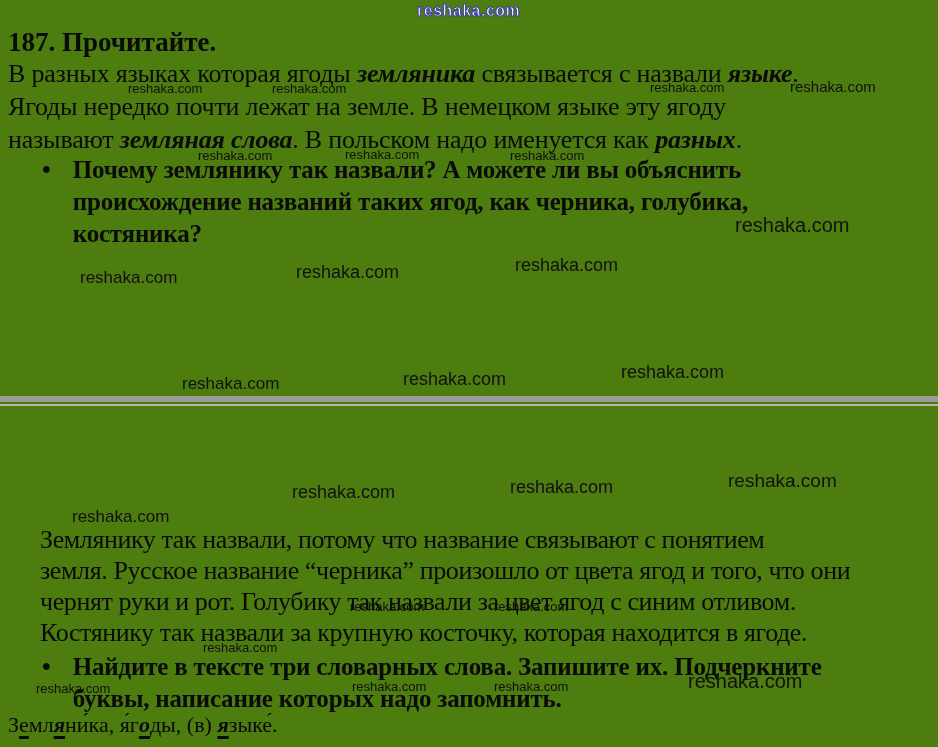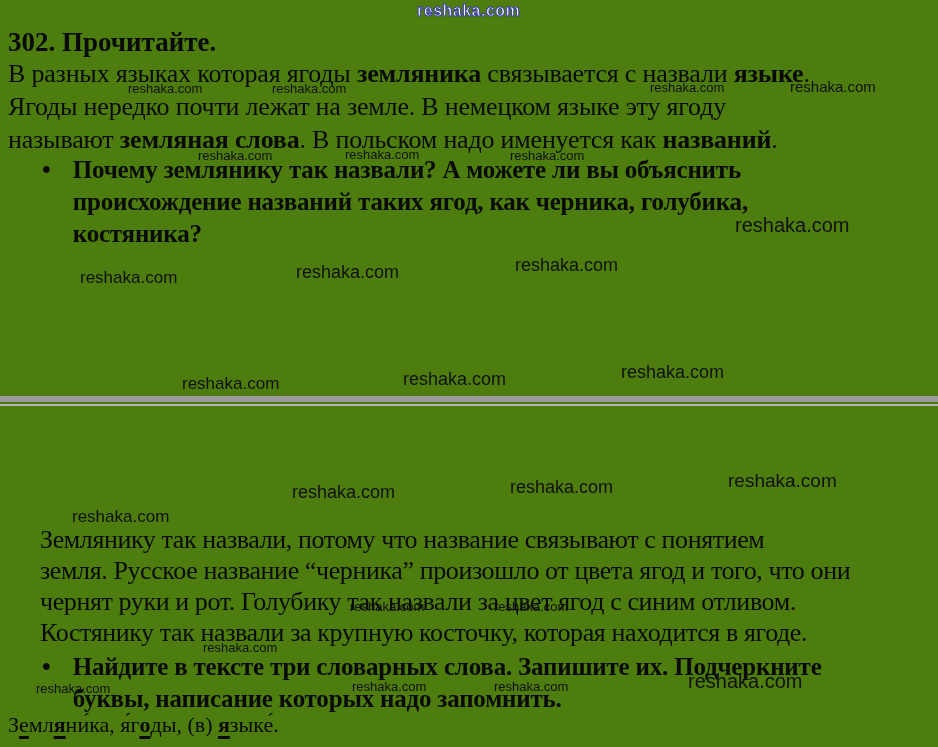--- a/index.html
+++ b/index.html
@@ -67,21 +67,21 @@
     font-weight: bold;
   }
   .bullet-text {
     margin: 0;
     font-size: 25px;
     line-height: 32px;
     font-weight: bold;
     white-space: pre;
     letter-spacing: -0.2px;
   }
-  .b { font-weight: bold; }
+  .b { font-weight: bold; font-style: italic; }
   .u {
     text-decoration: underline;
     text-decoration-thickness: 3px;
     text-underline-offset: 4px;
   }
   .divider { position: absolute; left: 0; top: 396px; width: 938px; }
   .divider-top { height: 6px; }
   .divider-bottom { height: 2px; margin-top: 2px; }
   .watermark-layer {
     position: absolute;
@@ -129,25 +129,25 @@
       <span style="left: 72px; top: 507px; font-size: 17px;">reshaka.com</span>
       <span style="left: 350px; top: 599px; font-size: 13px;">reshaka.com</span>
       <span style="left: 494px; top: 599px; font-size: 13px;">reshaka.com</span>
       <span style="left: 203px; top: 640px; font-size: 13px;">reshaka.com</span>
       <span style="left: 36px; top: 681px; font-size: 13px;">reshaka.com</span>
       <span style="left: 352px; top: 679px; font-size: 13px;">reshaka.com</span>
       <span style="left: 494px; top: 679px; font-size: 13px;">reshaka.com</span>
       <span style="left: 688px; top: 670px; font-size: 20px;">reshaka.com</span>
     </div>
 
-  <h1 class="title">302. Прочитайте.</h1>
+  <h1 class="title">187. Прочитайте.</h1>
 
   <p class="para intro"><span>В разных языках которая ягоды </span><span class="b">земляника</span><span> связывается с назвали </span><span class="b">языке</span><span>.
 Ягоды нередко почти лежат на земле. В немецком языке эту ягоду
-называют </span><span class="b">земляная слова</span><span>. В польском надо именуется как </span><span class="b">названий</span><span>.</span></p>
+называют </span><span class="b">земляная слова</span><span>. В польском надо именуется как </span><span class="b">разных</span><span>.</span></p>
 
   <div class="bullet-row q">
     <span class="dot">•</span>
     <p class="bullet-text">Почему землянику так назвали? А можете ли вы объяснить
 происхождение названий таких ягод, как черника, голубика,
 костяника?</p>
   </div>
 
   <div class="divider">
     <div class="divider-top" style="background: rgb(155, 155, 155);"></div>

